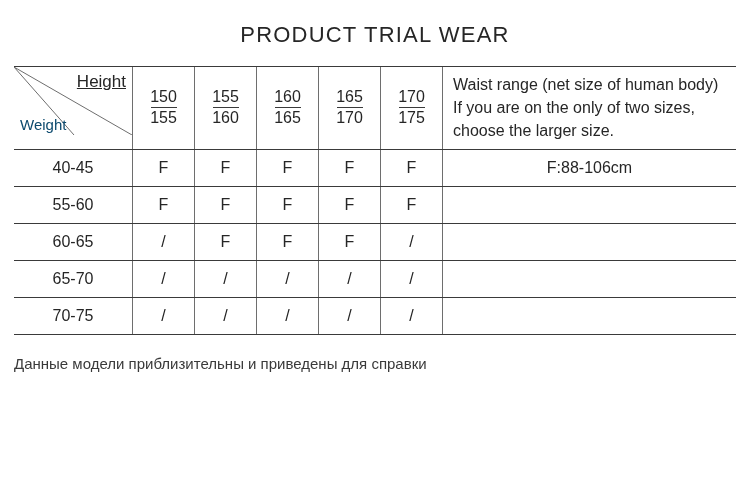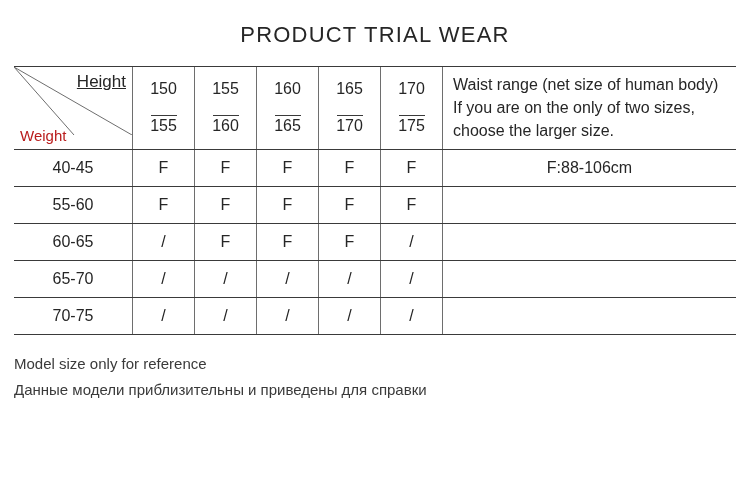--- a/index.html
+++ b/index.html
@@ -72,31 +72,31 @@
     position: absolute;
     right: 6px;
     top: 5px;
     font-size: 17px;
     color: #262626;
     text-decoration: underline;
   }
   .corner-cell .lbl-weight {
     position: absolute;
     left: 6px;
-    bottom: 5px;
+    bottom: 16px;
     font-size: 15px;
-    color: #b91c1c;
+    color: #0c4a6e;
   }
   .hdr-range {
     width: 61px;
     height: 68px;
     line-height: 1.05;
     font-size: 16px;
   }
-  .hdr-range .a { display: block; padding-bottom: 18px; }
+  .hdr-range .a { display: block; padding-bottom: 2px; }
   .hdr-range .b {
     display: block;
     padding-top: 2px;
     position: relative;
   }
   .hdr-range .b::before {
     content: "";
     position: absolute;
     top: -1px;
     left: 50%;
@@ -226,17 +226,16 @@
           <td>/</td>
           <td>/</td>
           <td>/</td>
           <td class="last-col"></td>
         </tr>
       </tbody>
     </table>
   </div>
 
   <div class="footer">
-    <div>Model size only for reference</div>
     <div>Данные модели приблизительны и приведены для справки</div>
   </div>
 
 </div>
 
 </body></html>

